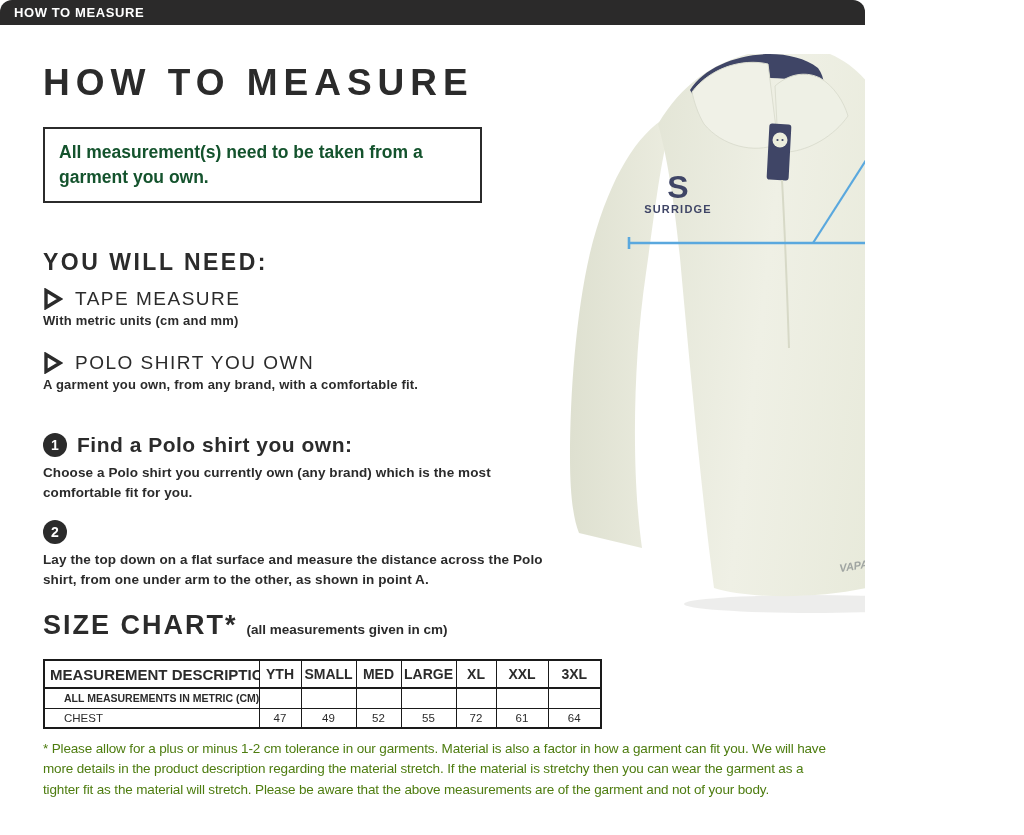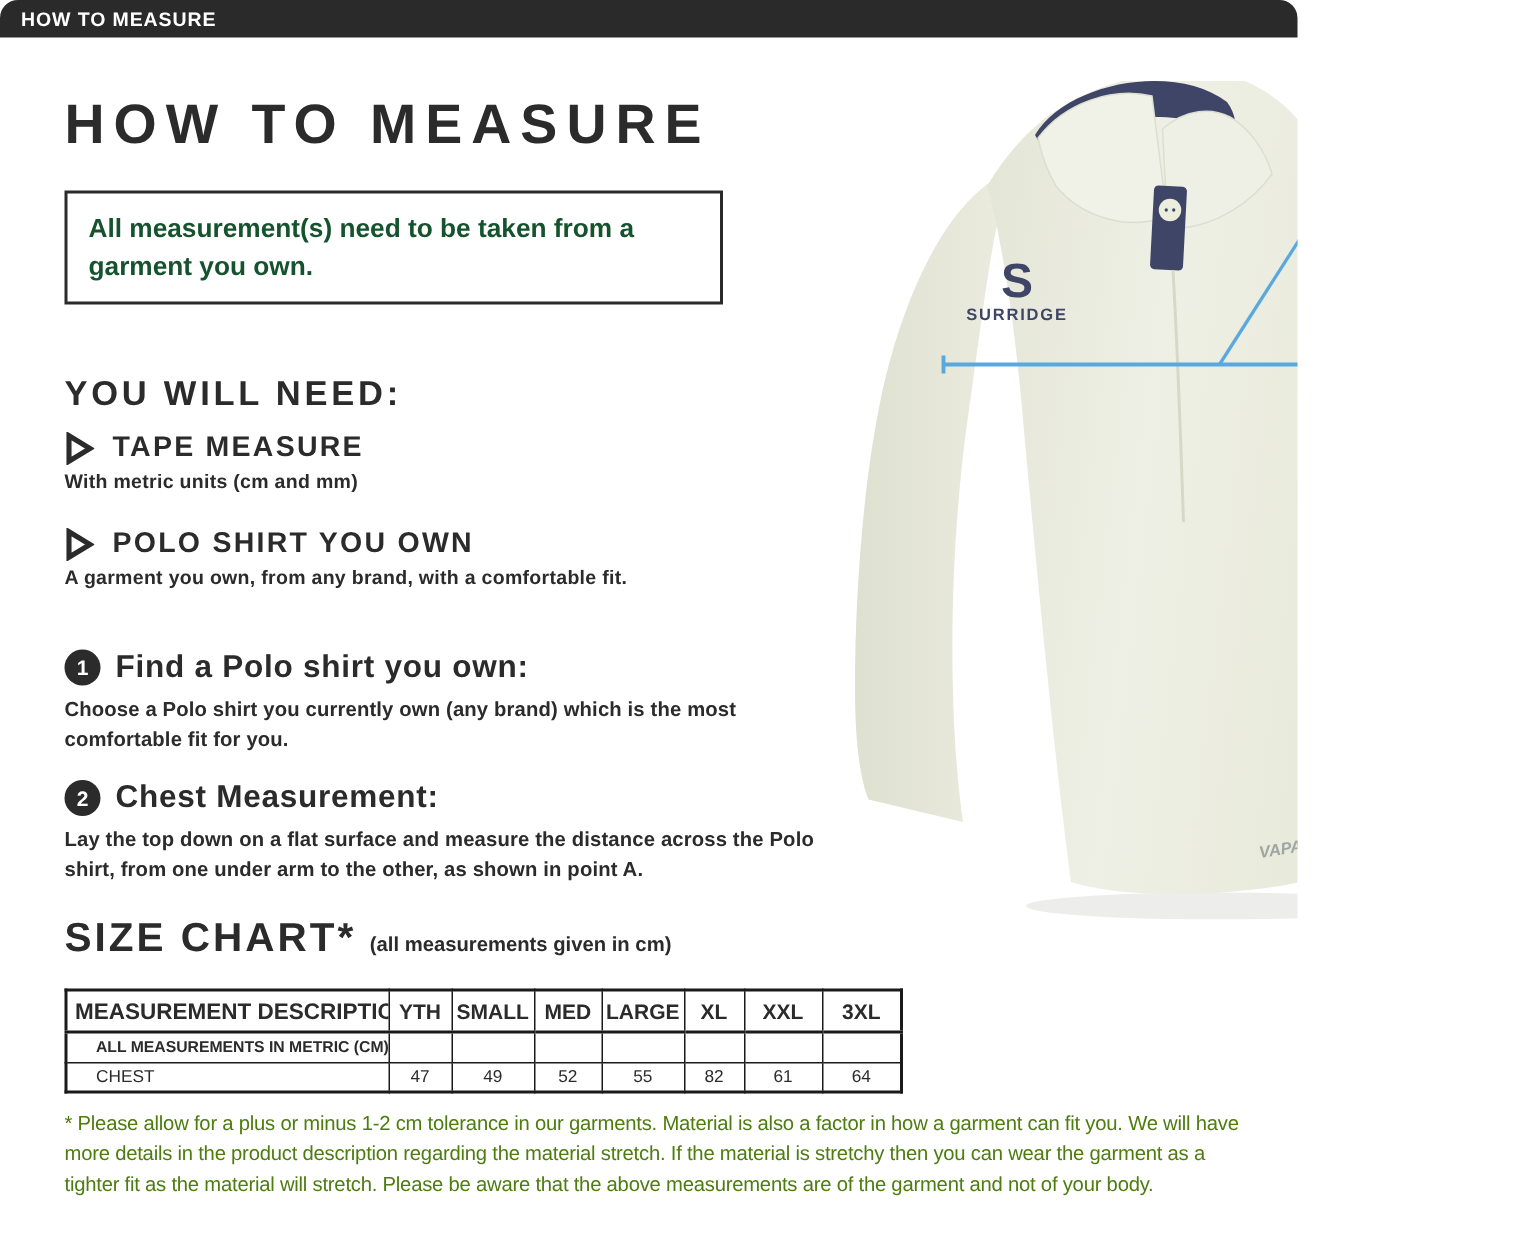--- a/index.html
+++ b/index.html
@@ -17,21 +17,21 @@
 
   
   .h1 { position:absolute; left:43px; top:62px; font-size:37px; font-weight:bold; letter-spacing:6px; color:#2b2b2b; }
   .notice-box { position:absolute; left:43px; top:127px; width:439px; border:2px solid #2b2b2b; padding:11px 14px; }
   .notice-box p { font-size:17.5px; font-weight:bold; line-height:1.42; color:#14532d; }
   .h2 { position:absolute; left:43px; top:233px; font-size:23px; font-weight:bold; letter-spacing:2.5px;margin-top:16px; }
 
   .need-item { position:absolute; left:43px; }
   .need-item.i0 { top:288px; } .need-item.i1 { top:352px; }
   .need-head { display:flex; align-items:center; gap:12px; }
-  .need-title { font-size:19px; font-weight:bold; letter-spacing:1.5px; }
+  .need-title { font-size:19px; font-weight:normal; letter-spacing:1.5px; }
   .need-desc { font-size:13px; font-weight:bold; margin-top:3px; letter-spacing:.2px; }
   .tri-icon svg { display:block; }
 
   .step { position:absolute; left:43px; width:512px; }
   .step.s0 { top:433px; } .step.s1 { top:520px; }
   .step-head { display:flex; align-items:center; gap:10px; }
   .step-num { width:24px; height:24px; border-radius:50%; background:#2b2b2b; color:#fff;
               font-size:14px; font-weight:bold; display:flex; align-items:center; justify-content:center; flex:0 0 24px; }
   .step-title { font-size:21px; font-weight:bold; letter-spacing:.5px; }
   .step-desc { font-size:13.5px; font-weight:bold; line-height:1.45; margin-top:6px; letter-spacing:.1px; }
@@ -106,21 +106,20 @@
     <div class="step-head">
       <span class="step-num">1</span>
       <span class="step-title">Find a Polo shirt you own:</span>
     </div>
     <p class="step-desc">Choose a Polo shirt you currently own (any brand) which is the most comfortable fit for you.</p>
   </div>
 
   <div class="step s1">
     <div class="step-head">
       <span class="step-num">2</span>
-      <span class="step-title">Chest Measurement:</span>
     </div>
     <p class="step-desc">Lay the top down on a flat surface and measure the distance across the Polo shirt, from one under arm to the other, as shown in point A.</p>
   </div>
 
   <div class="sc-heading">
     <span class="sc-main">SIZE CHART*</span>
     <span class="sc-sub">(all measurements given in cm)</span>
   </div>
 
   <table class="size-table">
@@ -156,21 +155,21 @@
         <td class="val"></td>
         <td class="val"></td>
         <td class="val"></td>
       </tr>
       <tr class="chest">
         <td class="label">CHEST</td>
         <td class="val">47</td>
         <td class="val">49</td>
         <td class="val">52</td>
         <td class="val">55</td>
-        <td class="val">82</td>
+        <td class="val">72</td>
         <td class="val">61</td>
         <td class="val">64</td>
       </tr>
     </tbody>
   </table>
 
   <p class="footnote">* Please allow for a plus or minus 1-2 cm tolerance in our garments. Material is also a factor in how a garment can fit you. We will have more details in the product description regarding the material stretch.  If the material is stretchy then you can wear the garment as a tighter fit as the material will stretch.  Please be aware that the above measurements are of the garment and not of your body.</p>
 
   <div class="diagram">
     <svg width="462" height="585" viewBox="0 0 462 585">

